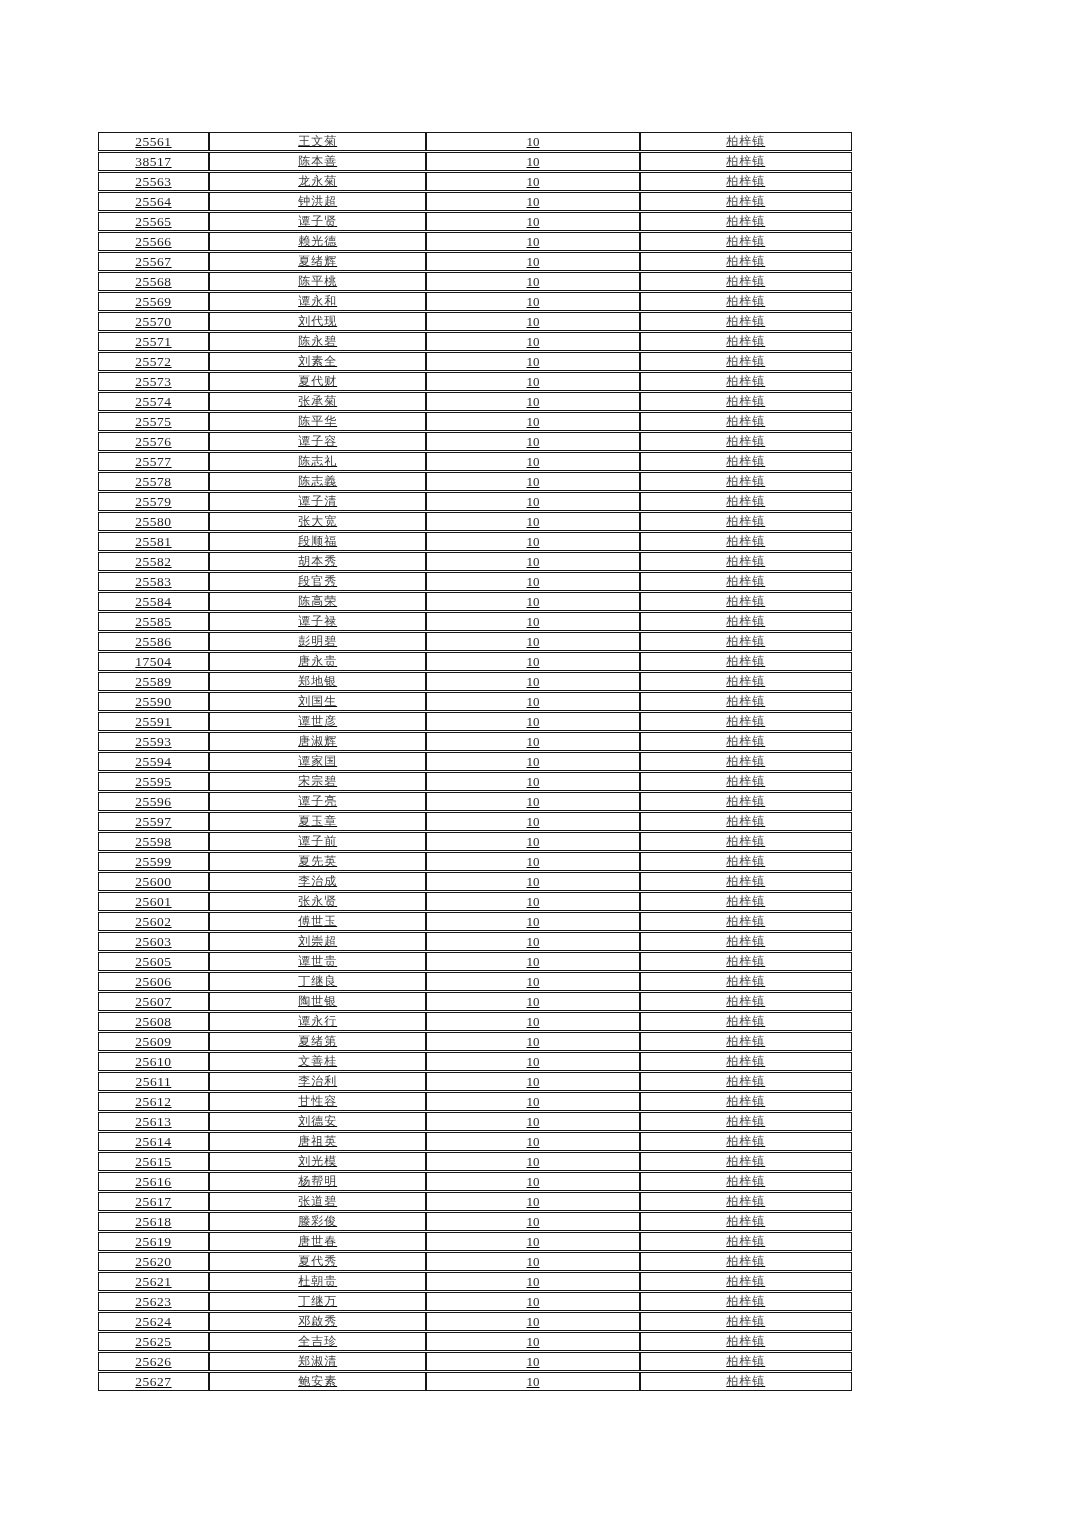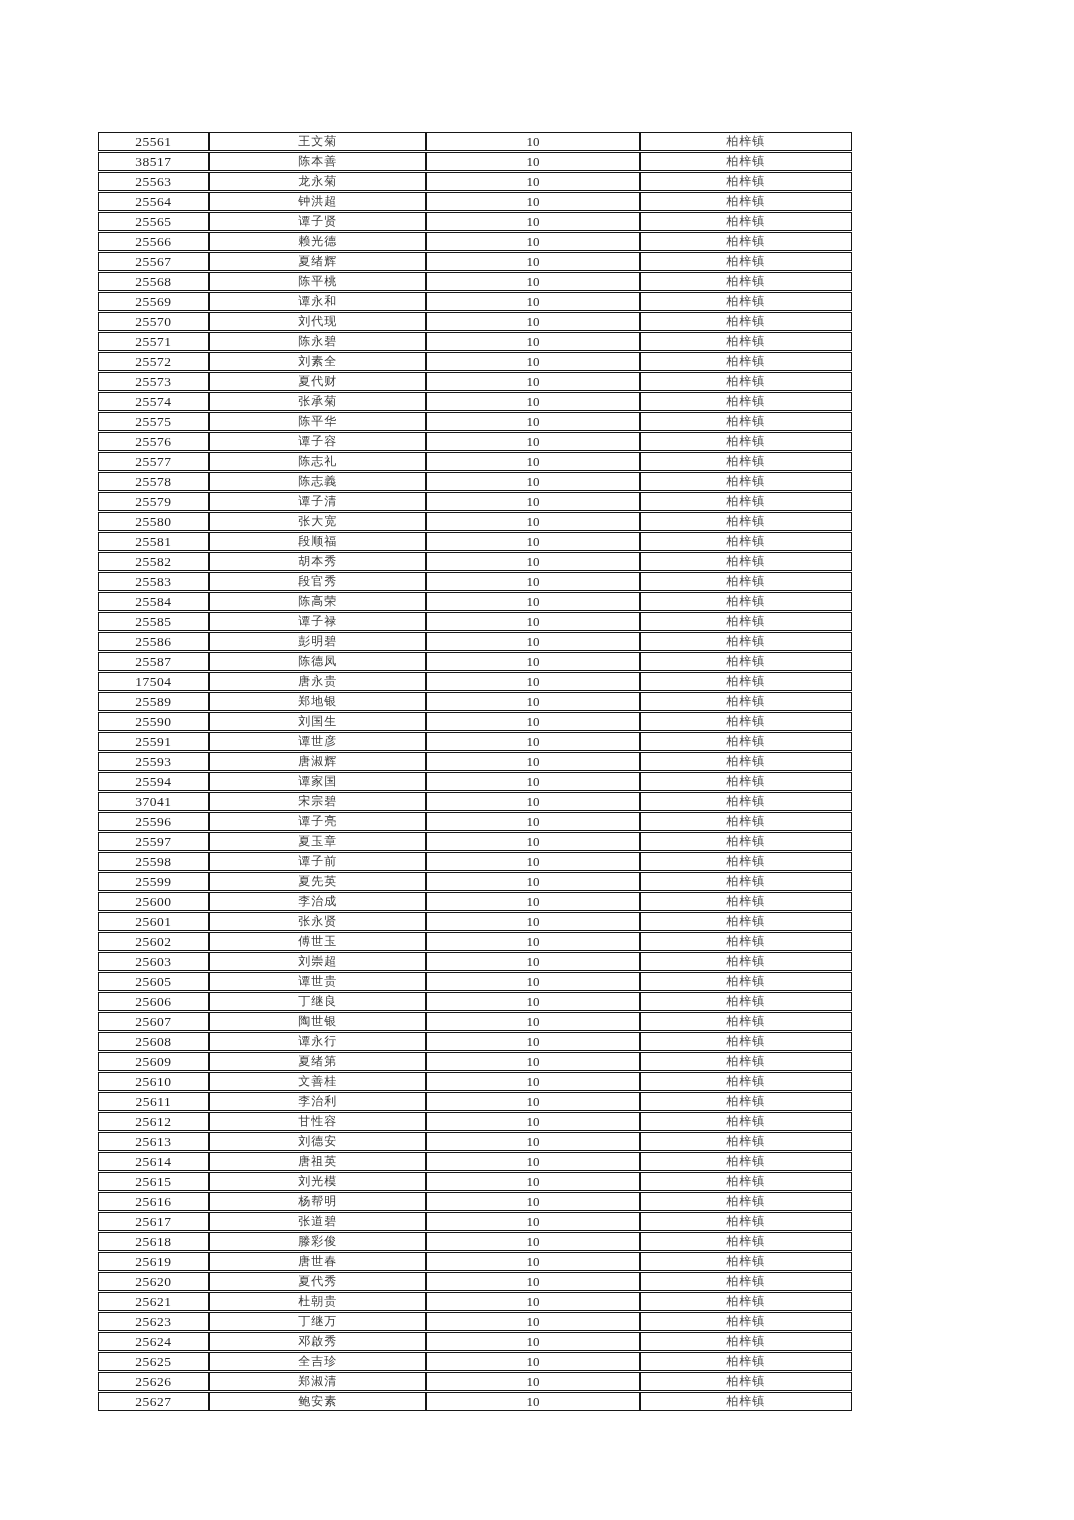--- a/index.html
+++ b/index.html
@@ -16,20 +16,21 @@
     overflow: hidden;
   }
   table.records {
     position: absolute;
     left: 98px;
     top: 131px;
     width: 754px;
     border-collapse: separate;
     border-spacing: 0 1px;
     table-layout: fixed;
+    text-decoration: underline;
   }
   table.records td {
     border: 1.6px solid #161616;
     height: 15.1px;
     padding: 0;
     text-align: center;
     vertical-align: middle;
     white-space: nowrap;
     overflow: hidden;
   }
@@ -213,26 +214,20 @@
     <td class="c-amount">10</td>
     <td class="c-town">柏梓镇</td>
   </tr>
         <tr>
     <td class="c-id">25586</td>
     <td class="c-name">彭明碧</td>
     <td class="c-amount">10</td>
     <td class="c-town">柏梓镇</td>
   </tr>
         <tr>
-    <td class="c-id">25587</td>
-    <td class="c-name">陈德凤</td>
-    <td class="c-amount">10</td>
-    <td class="c-town">柏梓镇</td>
-  </tr>
-        <tr>
     <td class="c-id">17504</td>
     <td class="c-name">唐永贵</td>
     <td class="c-amount">10</td>
     <td class="c-town">柏梓镇</td>
   </tr>
         <tr>
     <td class="c-id">25589</td>
     <td class="c-name">郑地银</td>
     <td class="c-amount">10</td>
     <td class="c-town">柏梓镇</td>
@@ -255,21 +250,21 @@
     <td class="c-amount">10</td>
     <td class="c-town">柏梓镇</td>
   </tr>
         <tr>
     <td class="c-id">25594</td>
     <td class="c-name">谭家国</td>
     <td class="c-amount">10</td>
     <td class="c-town">柏梓镇</td>
   </tr>
         <tr>
-    <td class="c-id">37041</td>
+    <td class="c-id">25595</td>
     <td class="c-name">宋宗碧</td>
     <td class="c-amount">10</td>
     <td class="c-town">柏梓镇</td>
   </tr>
         <tr>
     <td class="c-id">25596</td>
     <td class="c-name">谭子亮</td>
     <td class="c-amount">10</td>
     <td class="c-town">柏梓镇</td>
   </tr>

